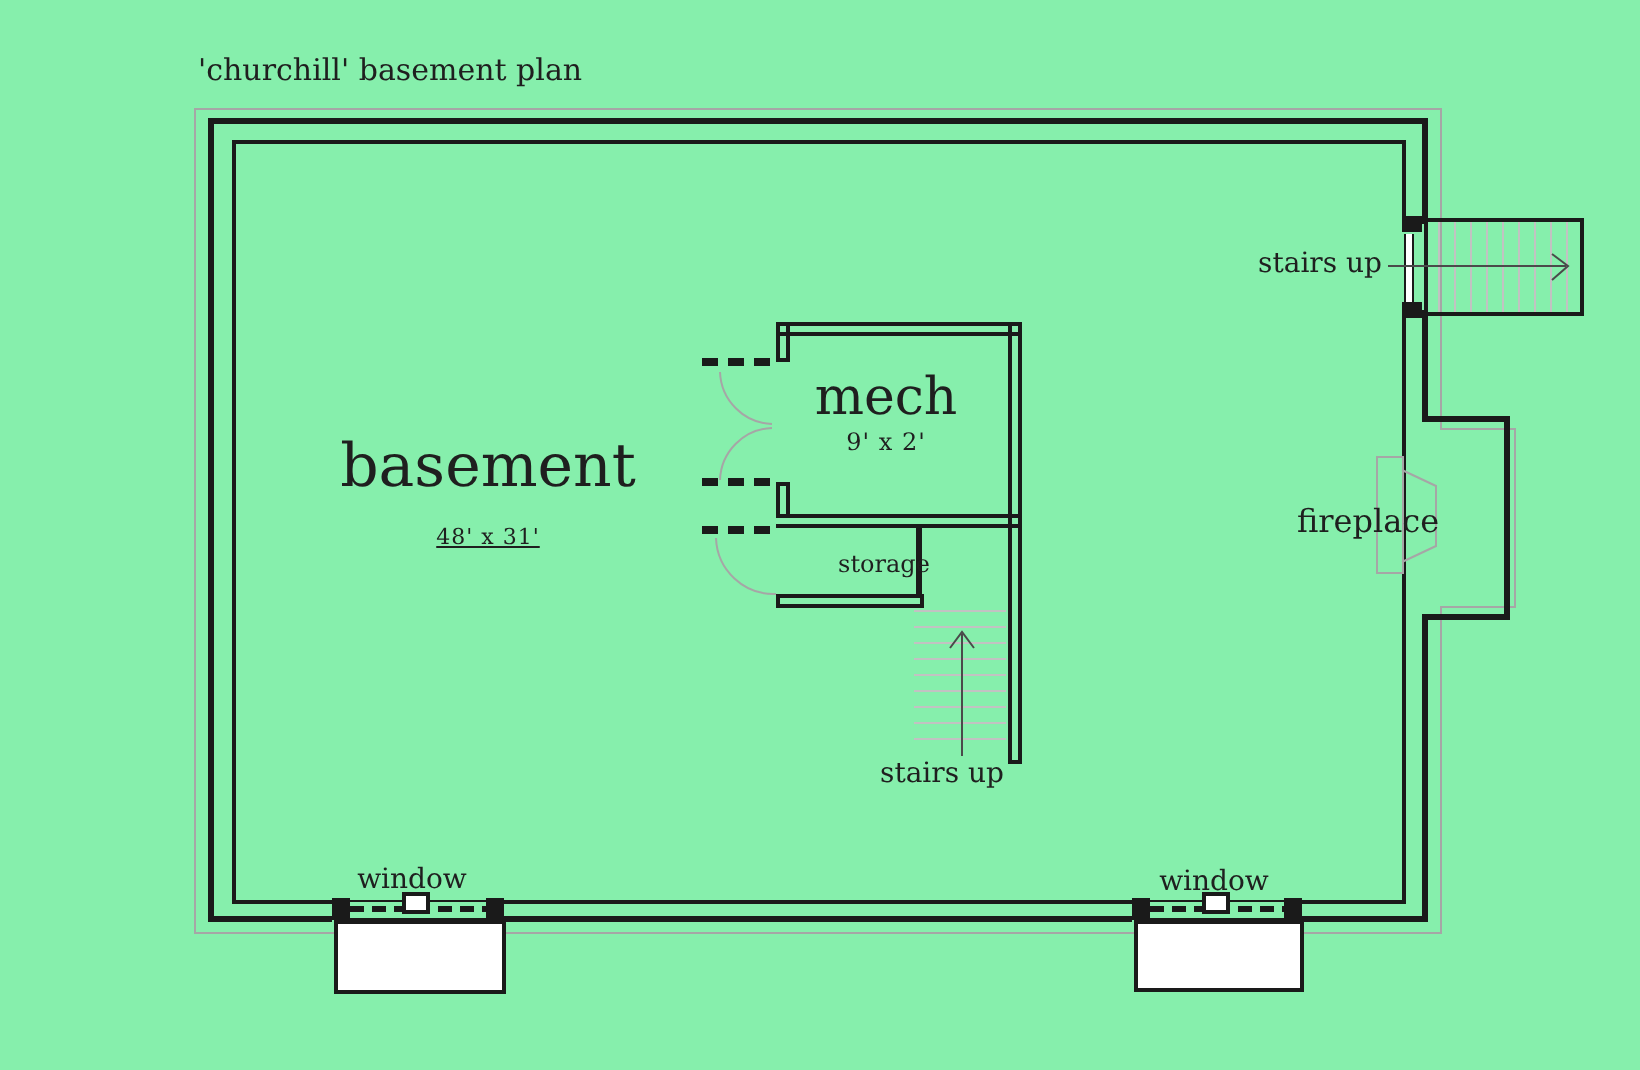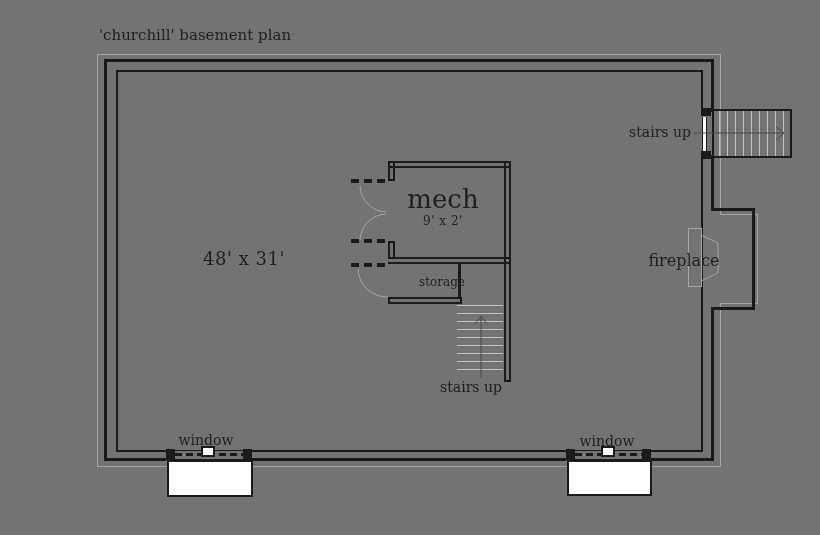--- a/index.html
+++ b/index.html
@@ -1,16 +1,16 @@
 <!DOCTYPE html>
 <html><head>
 <meta charset="utf-8">
 <style>
   html,body{margin:0;padding:0;background:#fff;}
-  .plan{position:relative;width:820px;height:535px;background:#737373;overflow:hidden;
+  .plan{position:relative;width:820px;height:535px;background:#86efac;overflow:hidden;
         font-family:"DejaVu Serif","Liberation Serif",serif;color:#1f1f1f;}
   .bk{position:absolute;background:#1a1a1a;z-index:3;}
   .gl{position:absolute;background:#a6a6a6;z-index:1;}
   .tread{position:absolute;background:#c2c2c2;z-index:1;}
   .dw-h{position:absolute;box-sizing:border-box;border-top:2px solid #1a1a1a;border-bottom:2px solid #1a1a1a;height:7px;z-index:3;}
   .dw-v{position:absolute;box-sizing:border-box;border-left:2px solid #1a1a1a;border-right:2px solid #1a1a1a;width:7px;z-index:3;}
   .dash-h{position:absolute;height:4px;z-index:3;background:repeating-linear-gradient(90deg,#1a1a1a 0 8px,transparent 8px 13px);}
   .win-dash{position:absolute;height:3px;z-index:4;background:repeating-linear-gradient(90deg,#1a1a1a 0 7px,transparent 7px 11px);}
   .thin-bk{position:absolute;background:#1a1a1a;z-index:4;}
   .well{position:absolute;background:#fff;box-sizing:border-box;border:2px solid #1a1a1a;z-index:2;}
@@ -56,21 +56,22 @@
   <div>
     <div class="bk" style="left:116px;top:70px;width:587px;height:2px;"></div>
     <div class="bk" style="left:116px;top:70px;width:2px;height:382px;"></div>
     <div class="bk" style="left:116px;top:450px;width:50px;height:2px;"></div>
     <div class="bk" style="left:252px;top:450px;width:314px;height:2px;"></div>
     <div class="bk" style="left:651px;top:450px;width:52px;height:2px;"></div>
     <div class="bk" style="left:701px;top:70px;width:2px;height:42px;"></div>
     <div class="bk" style="left:701px;top:155px;width:2px;height:297px;"></div>
   </div>
 
-  <div class="lbl" style="left:144px;top:250px;width:200px;font-size:18px;letter-spacing:.5px;">48' x 31'</div>
+  <div class="lbl" style="left:144px;top:218px;width:200px;font-size:30px;">basement</div>
+  <div class="lbl" style="left:144px;top:263px;width:200px;font-size:11px;letter-spacing:.5px;text-decoration:underline;">48' x 31'</div>
 
   <div>
     <div class="dw-h" style="left:388px;top:161px;width:123px;"></div>
     <div class="dw-v" style="left:504px;top:161px;height:221px;"></div>
     <div class="bk" style="left:504px;top:380px;width:7px;height:2px;"></div>
     <div class="dw-h" style="left:388px;top:257px;width:123px;"></div>
     <div class="dw-v" style="left:388px;top:161px;height:20px;"></div>
     <div class="bk" style="left:388px;top:179px;width:7px;height:2px;"></div>
     <div class="dw-v" style="left:388px;top:241px;height:18px;"></div>
     <div class="bk" style="left:388px;top:241px;width:7px;height:2px;"></div>

